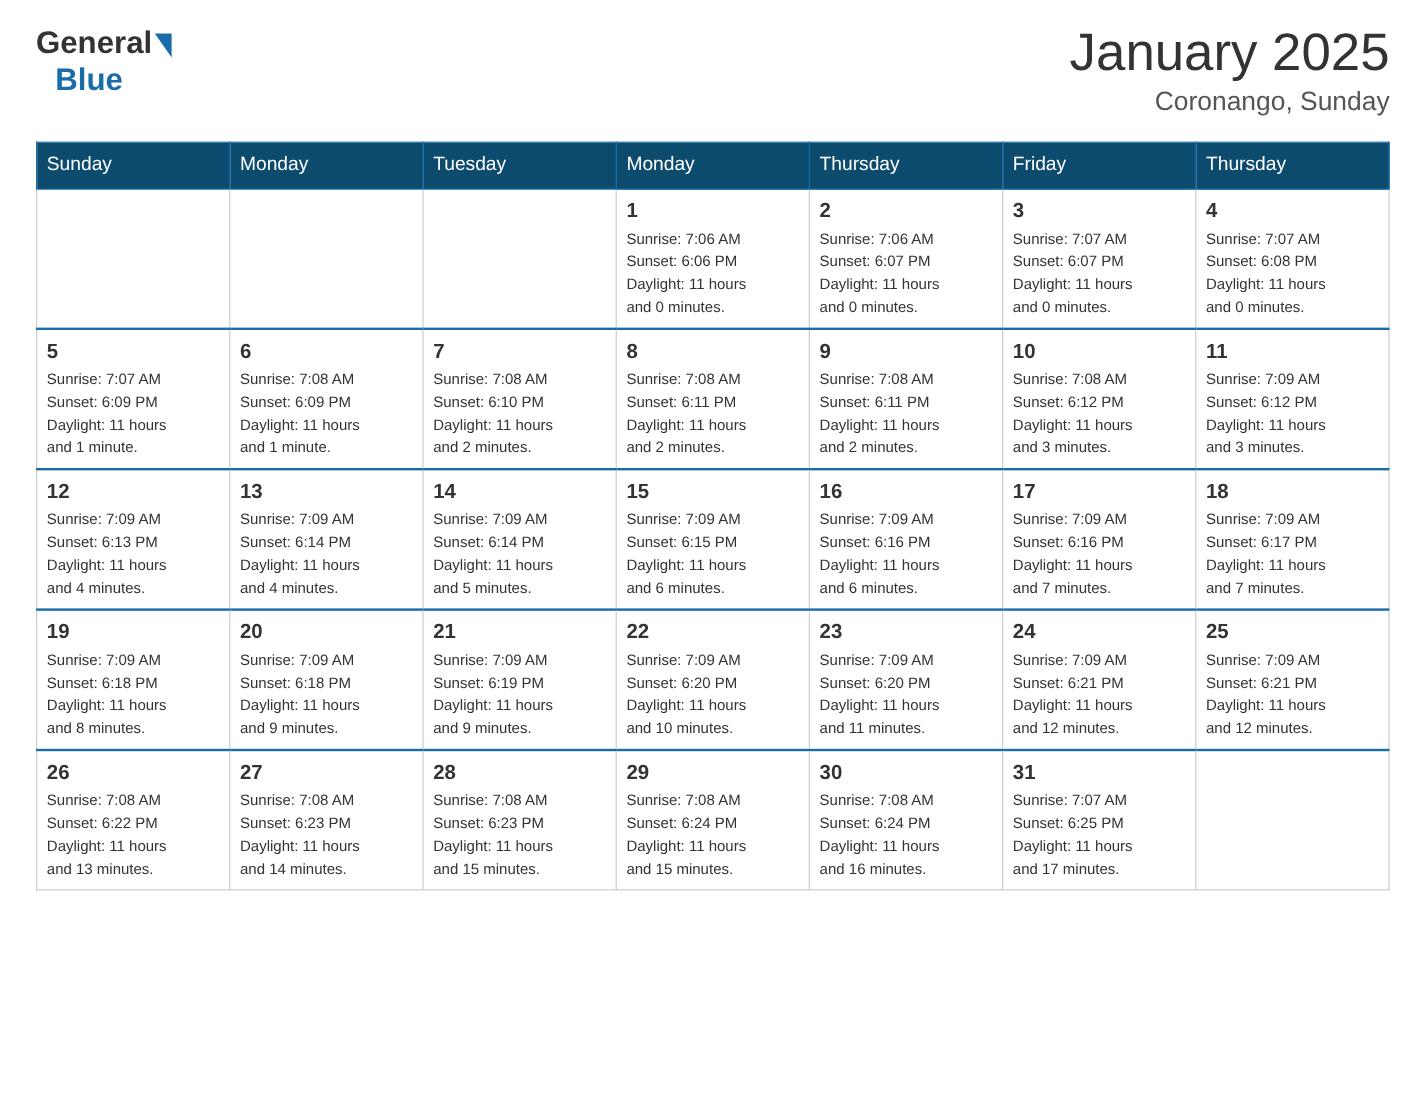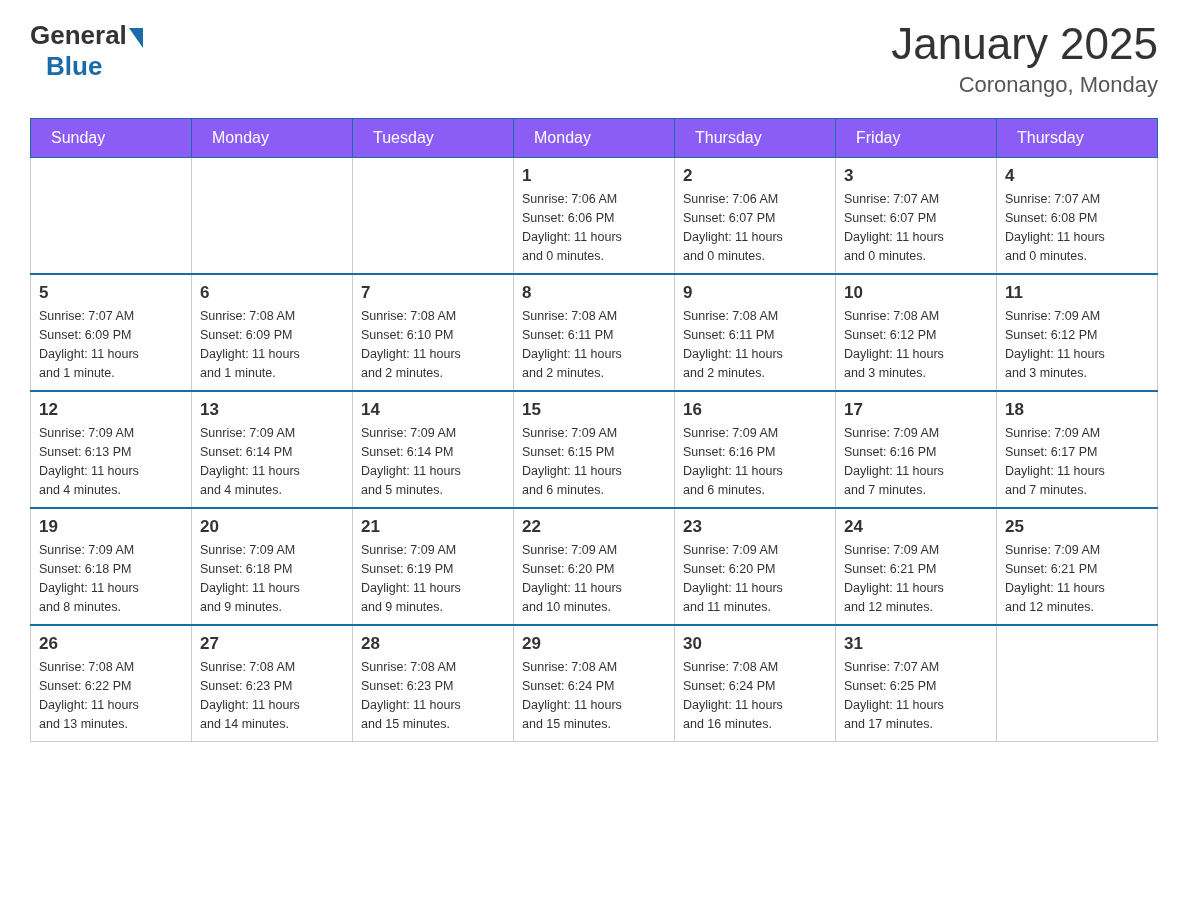--- a/index.html
+++ b/index.html
@@ -59,23 +59,23 @@
       font-size: 22px;
       color: #555;
       margin-top: 4px;
     }
     .calendar {
       width: 100%;
       border-collapse: collapse;
       border: 1px solid #aaa;
     }
     .calendar th {
-      background-color: #8b5cf6;
+      background-color: #0c4a6e;
       color: #fff;
-      padding: 10px 20px;
+      padding: 10px 8px;
       font-size: 16px;
       font-weight: normal;
       text-align: left;
       border: 1px solid #1a6ca8;
     }
     .calendar td {
       vertical-align: top;
       padding: 8px;
       border: 1px solid #ccc;
       width: 14.28%;
@@ -106,21 +106,21 @@
 <div class="header-area">
   <div class="logo">
     <div class="logo-top">
       <span class="logo-general">General</span>
       <span class="logo-triangle"></span>
     </div>
     <span class="logo-blue">Blue</span>
   </div>
   <div class="title-area">
     <div class="calendar-title">January 2025</div>
-    <div class="calendar-subtitle">Coronango, Monday</div>
+    <div class="calendar-subtitle">Coronango, Sunday</div>
   </div>
 </div>
 
 <table class="calendar">
   <thead>
     <tr>
       <th>Sunday</th>
       <th>Monday</th>
       <th>Tuesday</th>
       <th>Monday</th>

